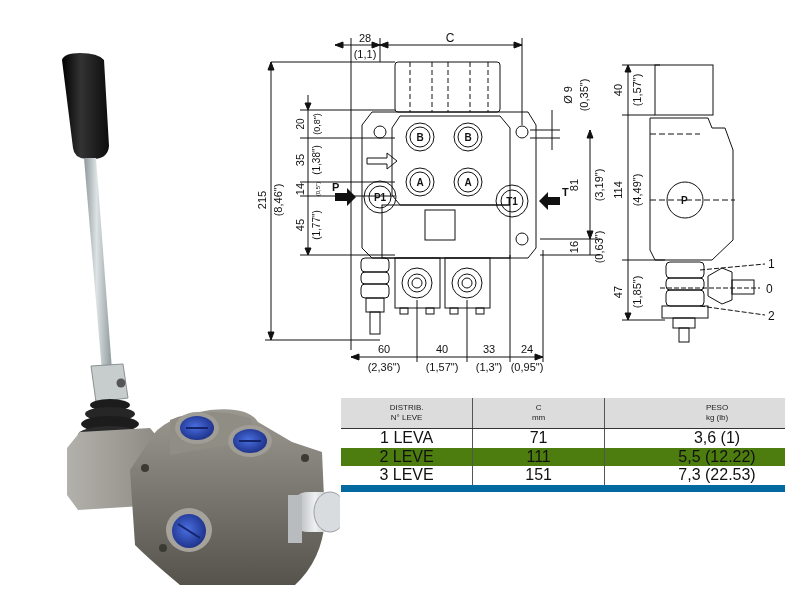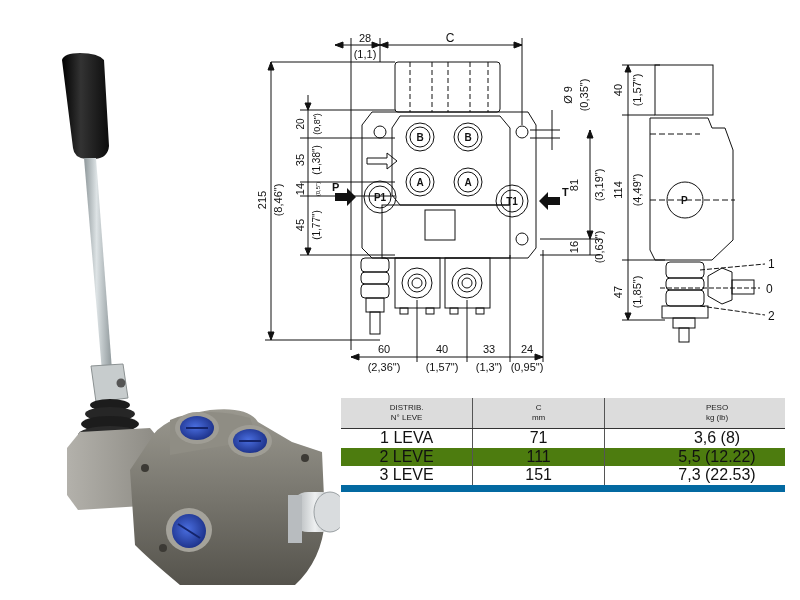--- a/index.html
+++ b/index.html
@@ -296,21 +296,21 @@
       <th class="c3">
         <span class="hdr-line">PESO</span>
         <span class="hdr-line">kg (lb)</span>
       </th>
     </tr>
   </thead>
   <tbody>
     <tr>
       <td class="c1">1 LEVA</td>
       <td class="c2">71</td>
-      <td class="c3">3,6 (8)</td>
+      <td class="c3">3,6 (1)</td>
     </tr>
     <tr class="alt">
       <td class="c1">2 LEVE</td>
       <td class="c2">111</td>
       <td class="c3">5,5 (12.22)</td>
     </tr>
     <tr>
       <td class="c1">3 LEVE</td>
       <td class="c2">151</td>
       <td class="c3">7,3 (22.53)</td>

